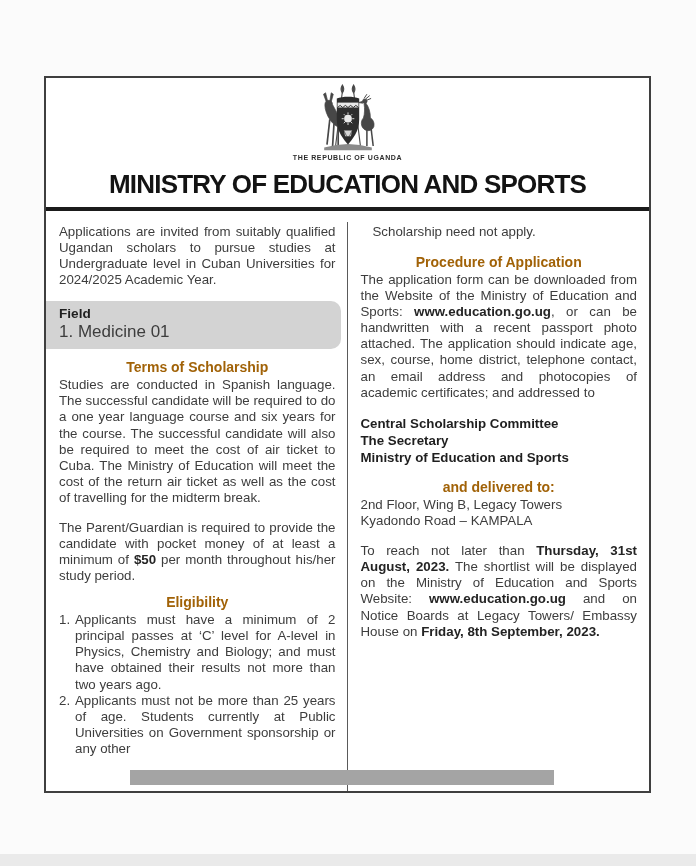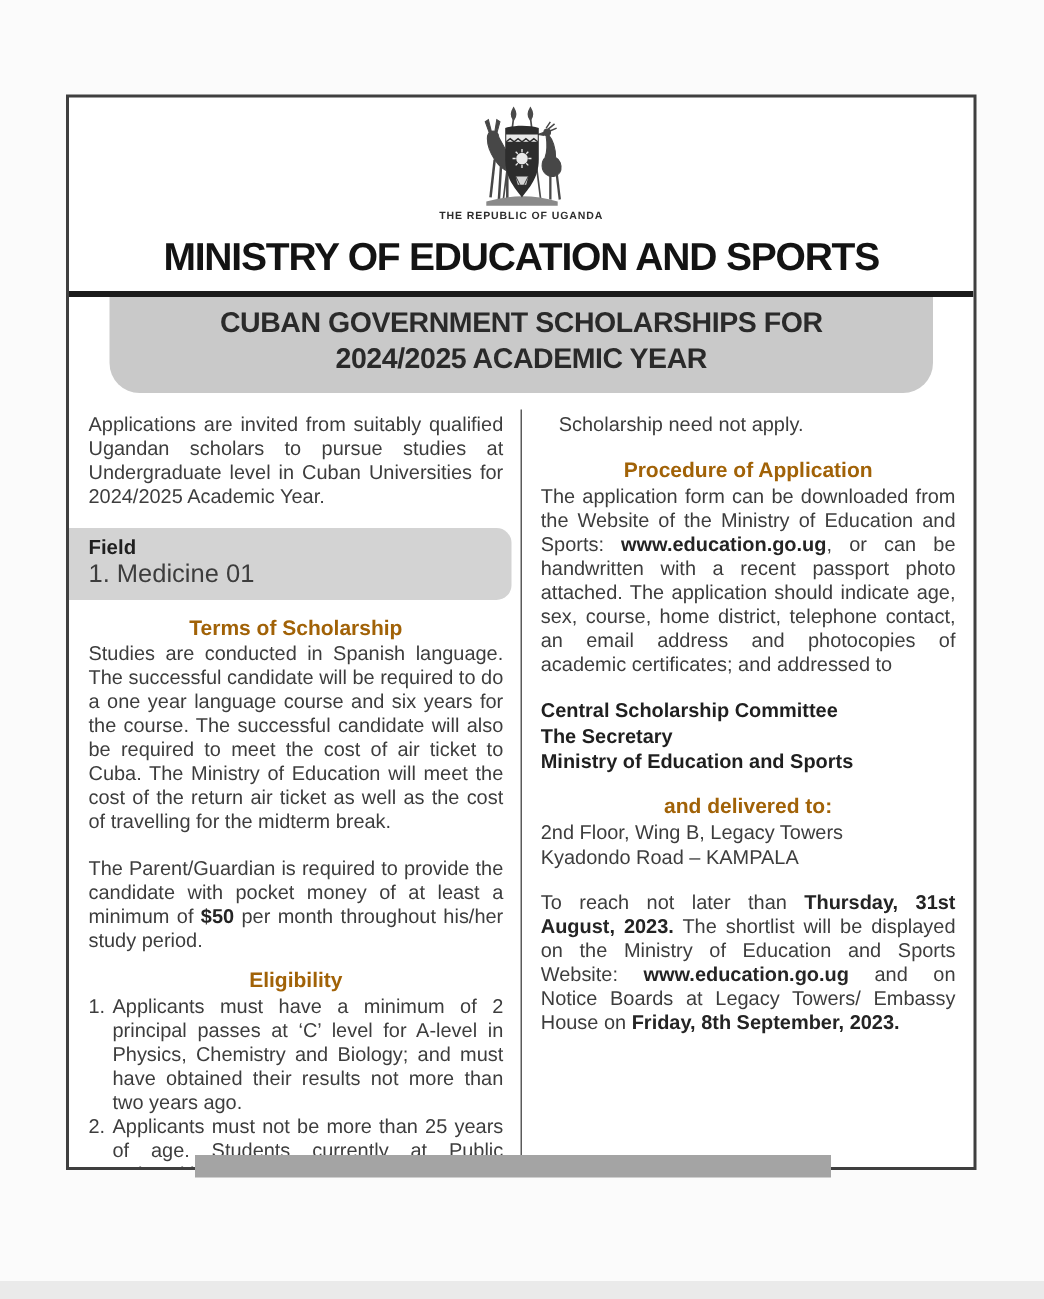--- a/index.html
+++ b/index.html
@@ -6,21 +6,21 @@
   html, body { width: 696px; height: 866px; }
   body {
     position: relative;
     background: #fbfbfb;
     font-family: "Liberation Sans", sans-serif;
     color: #3d3d3d;
     overflow: hidden;
   }
   .sheet-frame {
     position: absolute;
-    left: 44px; top: 63px;
+    left: 44px; top: 76px;
     width: 607px; height: 717px;
     background: #ffffff;
     border: 2px solid #3f3f3f;
     display: flex;
     flex-direction: column;
     overflow: hidden;
   }
   .masthead { text-align: center; padding-top: 5px; }
   .arms-svg { display: block; margin: 0 auto; width: 92px; height: 70px; }
   .republic-caption {
@@ -133,24 +133,20 @@
 
       <path d="M54 68 h12 l-2 8 h-8 Z" fill="#d6d6d6"></path>
       <path d="M54 68 l4 8 M66 68 l-4 8" stroke="#2d2d2d" stroke-width="0.9" fill="none"></path>
     </svg>
     <div class="republic-caption">THE REPUBLIC OF UGANDA</div>
     <div class="ministry-title">MINISTRY OF EDUCATION AND SPORTS</div>
   </div>
 
   <div class="thick-rule"></div>
 
-  <div class="banner-box">
-    <div>CUBAN GOVERNMENT SCHOLARSHIPS FOR</div>
-    <div>2024/2025 ACADEMIC YEAR</div>
-  </div>
 
   <div class="columns">
 
     <div class="col col-left">
       <p class="para">Applications are invited from suitably qualified Ugandan scholars to pursue studies at Undergraduate level in Cuban Universities for 2024/2025 Academic Year.</p>
 
       <div class="field-box">
         <div class="field-title">Field</div>
         <div class="field-item">1. Medicine 01</div>
       </div>

